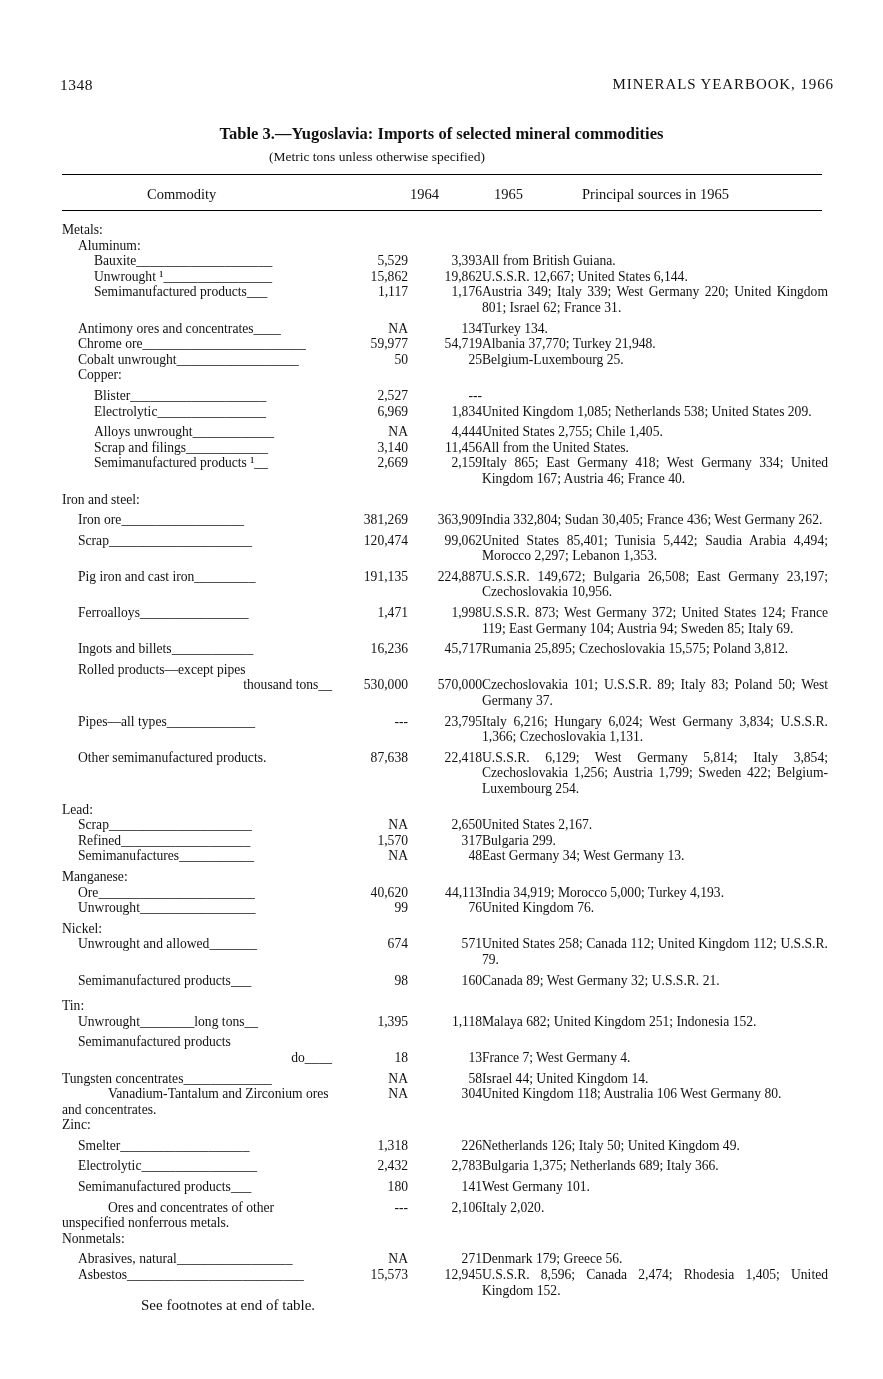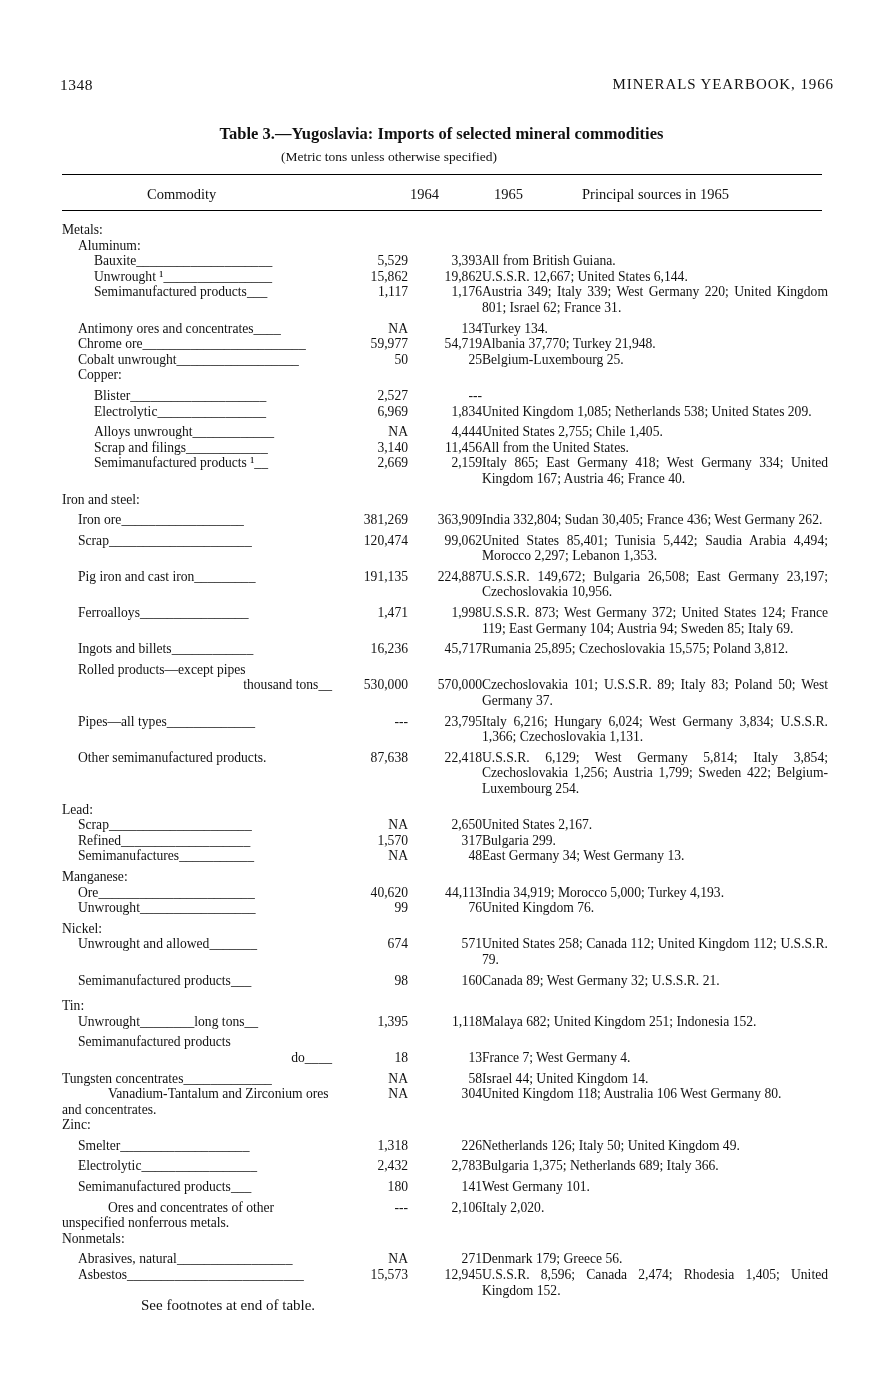--- a/index.html
+++ b/index.html
@@ -50,21 +50,21 @@
     top: 124px;
     left: 0;
     width: 883px;
     text-align: center;
     font-size: 16.5px;
     font-weight: bold;
   }
   .table-subtitle {
     position: absolute;
     top: 149px;
-    left: 12px;
+    left: 0;
     width: 754px;
     text-align: center;
     font-size: 13.5px;
   }
   .rule {
     position: absolute;
     left: 62px;
     width: 760px;
     border-top: 1px solid #000;
     height: 0;

